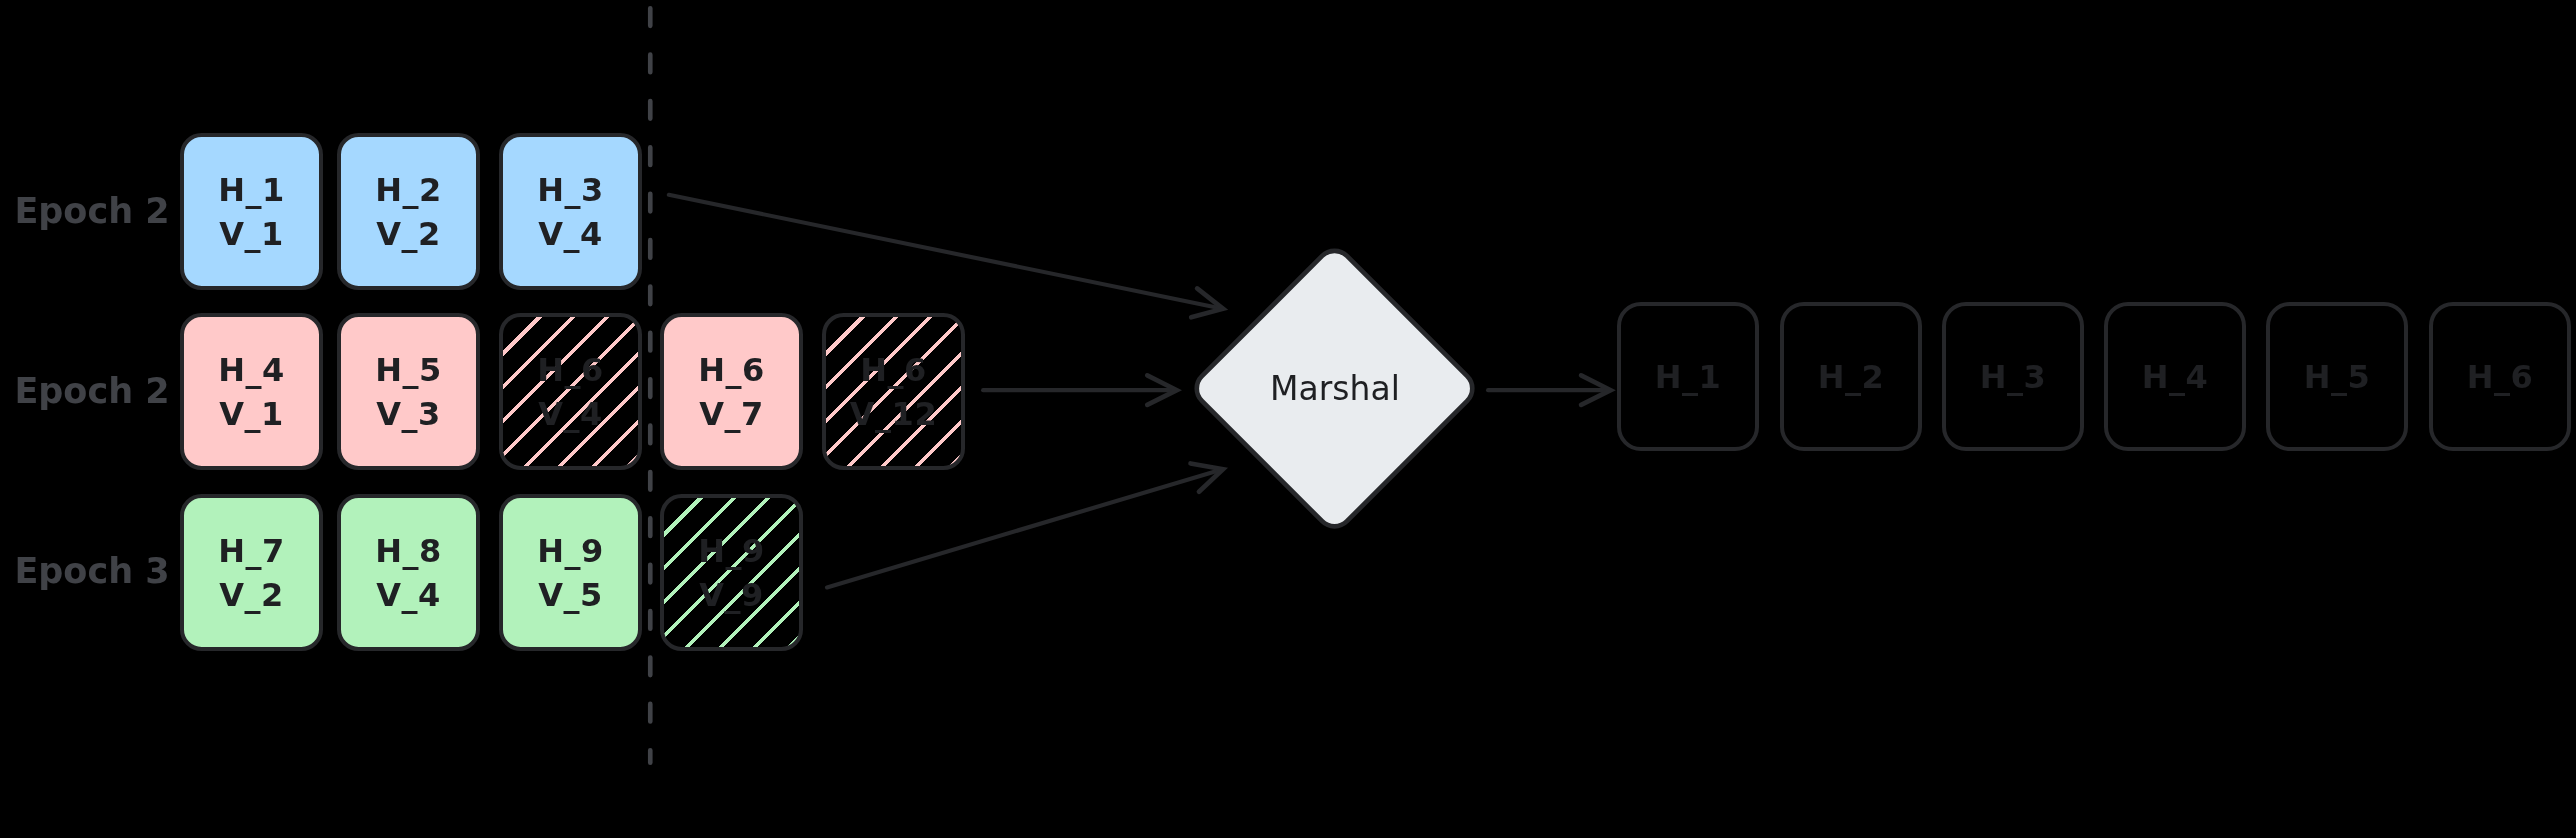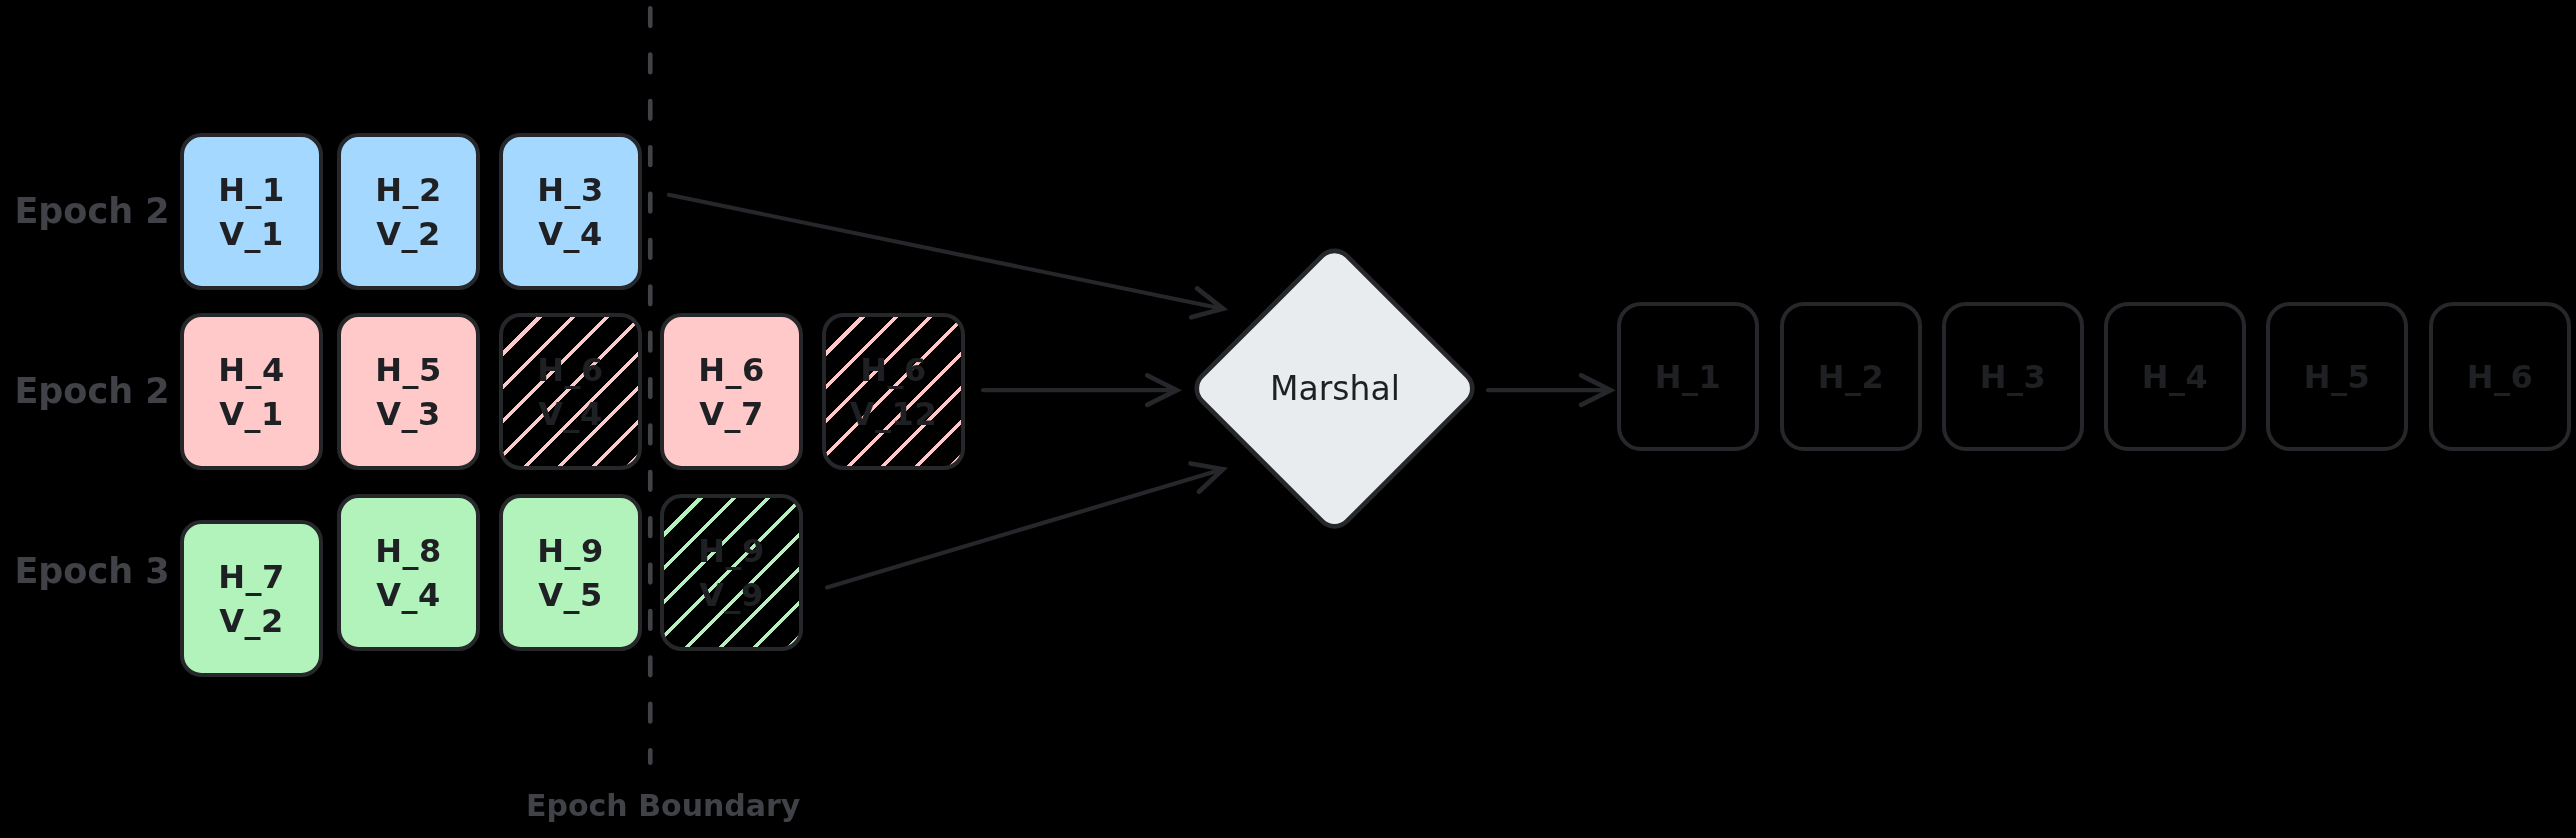--- a/index.html
+++ b/index.html
@@ -94,38 +94,37 @@
   </div>
   <div class="box pink" style="left:660px;top:313px">
     <span>H_6</span>
     <span>V_7</span>
   </div>
   <div class="box hatch-pink" style="left:822px;top:313px">
     <span>H_6</span>
     <span>V_12</span>
   </div>
 
-  <div class="box green" style="left:180px;top:520px">
+  <div class="box green" style="left:180px;top:494px">
     <span>H_7</span>
     <span>V_2</span>
   </div>
   <div class="box green" style="left:337px;top:494px">
     <span>H_8</span>
     <span>V_4</span>
   </div>
   <div class="box green" style="left:499px;top:494px">
     <span>H_9</span>
     <span>V_5</span>
   </div>
   <div class="box hatch-green" style="left:660px;top:494px">
     <span>H_9</span>
     <span>V_9</span>
   </div>
 
-  <div class="muted boundary-label" style="left:526px;top:784px">Epoch Boundary</div>
 
   <div class="marshal-label">Marshal</div>
 
   <div class="obox blue" style="left:1617px">
       <span>H_1</span>
     </div>
   <div class="obox blue" style="left:1780px">
       <span>H_2</span>
     </div>
   <div class="obox blue" style="left:1942px">

